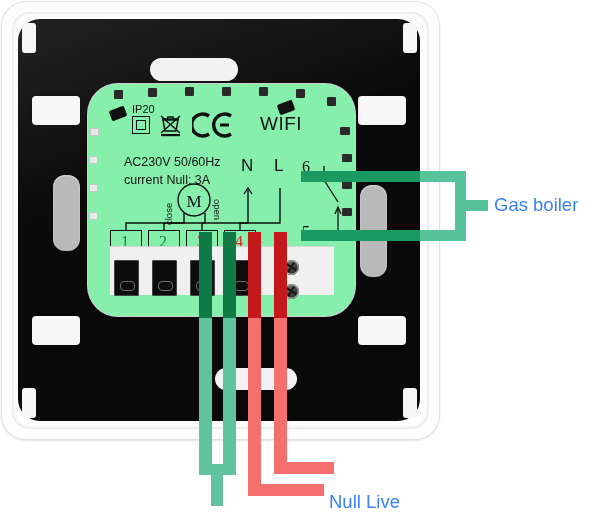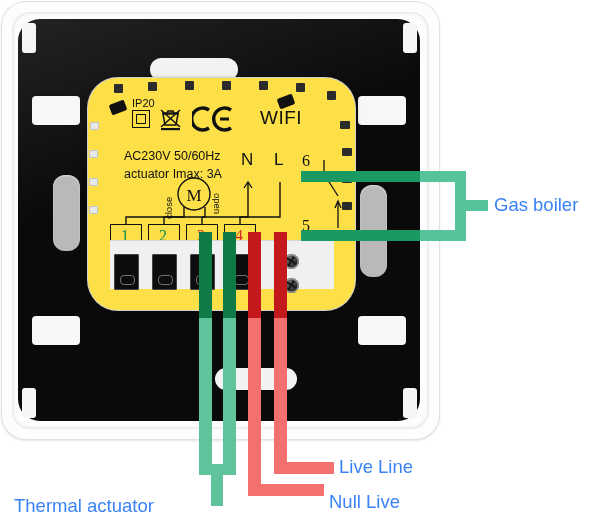--- a/index.html
+++ b/index.html
@@ -37,22 +37,22 @@
   
   .corner-notch{position:absolute;background:#f6f6f6;border-radius:3px;}
   .edge-tab{position:absolute;background:#f7f7f7;border-radius:4px;
             box-shadow:0 0 0 1px rgba(0,0,0,.12);}
   .grey-slot{position:absolute;background:#b9b9b9;border-radius:12px;
              box-shadow:inset 0 1px 2px rgba(255,255,255,.5);}
   .white-slot{position:absolute;background:#f2f2f2;border-radius:13px;}
 
   
   #device{
-    position:absolute;left:88px;top:78px;width:267px;height:232px;
-    background:#fde047;border-radius:30px;
+    position:absolute;left:88px;top:84px;width:267px;height:232px;
+    background:#86efac;border-radius:30px;
     box-shadow:0 0 0 1px #cfcfcf, 0 2px 6px rgba(0,0,0,.35);
     overflow:hidden;
     text-decoration:underline;
   }
   
   .tooth{position:absolute;background:#2b2b2b;border-radius:1px;}
   .tooth-l{position:absolute;background:#e9e9e9;border-radius:1px;
            box-shadow:inset 0 0 0 1px #c4c4c4;}
 
   
@@ -190,21 +190,21 @@
 
     <svg style="position:absolute;left:104px;top:27px;" width="42" height="28" viewBox="0 0 42 28">
       <path d="M17,5 A11,11 0 1 0 17,23" stroke="#111" stroke-width="3.4" fill="none"></path>
       <path d="M39,5 A11,11 0 1 0 39,23" stroke="#111" stroke-width="3.4" fill="none"></path>
       <path d="M28,14 L37,14" stroke="#111" stroke-width="3.2" fill="none"></path>
     </svg>
 
     <div id="wifi-label" class="sk" style="left:172px;top:29px;">WIFI</div>
 
     <div id="spec-line1" class="sk" style="left:36px;top:71px;text-align:center;">AC230V 50/60Hz</div>
-    <div id="spec-line2" class="sk" style="left:36px;top:89px;">actuator Imax:  3A</div>
+    <div id="spec-line2" class="sk" style="left:36px;top:89px;">current Null:  3A</div>
 
     <svg id="schematic" viewBox="0 0 267 232">
       <g stroke="#111" stroke-width="1.4" fill="none">
 
         <circle cx="106" cy="116" r="16"></circle>
 
         <path d="M96,129 L96,139 L38,139 L38,146"></path>
         <path d="M117,129 L117,139 L76,139 L76,146"></path>
 
         <path d="M160,104 L160,139 L114,139"></path>
@@ -286,17 +286,15 @@
   <div class="brk brk-light" style="left:420px;top:171px;width:46px;height:11px;"></div>
 
   <div class="brk brk-dark" style="left:301px;top:230px;width:119px;height:11px;"></div>
   <div class="brk brk-light" style="left:420px;top:230px;width:46px;height:11px;"></div>
 
   <div class="brk brk-light" style="left:455px;top:171px;width:11px;height:70px;"></div>
 
   <div class="brk brk-light" style="left:466px;top:200px;width:22px;height:11px;"></div>
 
   <div class="anno" style="left:494px;top:194px;">Gas boiler</div>
-  <div class="anno" style="left:339px;top:456px;">Live Line</div>
   <div class="anno" style="left:329px;top:491px;">Null Live</div>
-  <div class="anno" style="left:14px;top:495px;">Thermal actuator</div>
 
 </div>
 
 </body></html>

